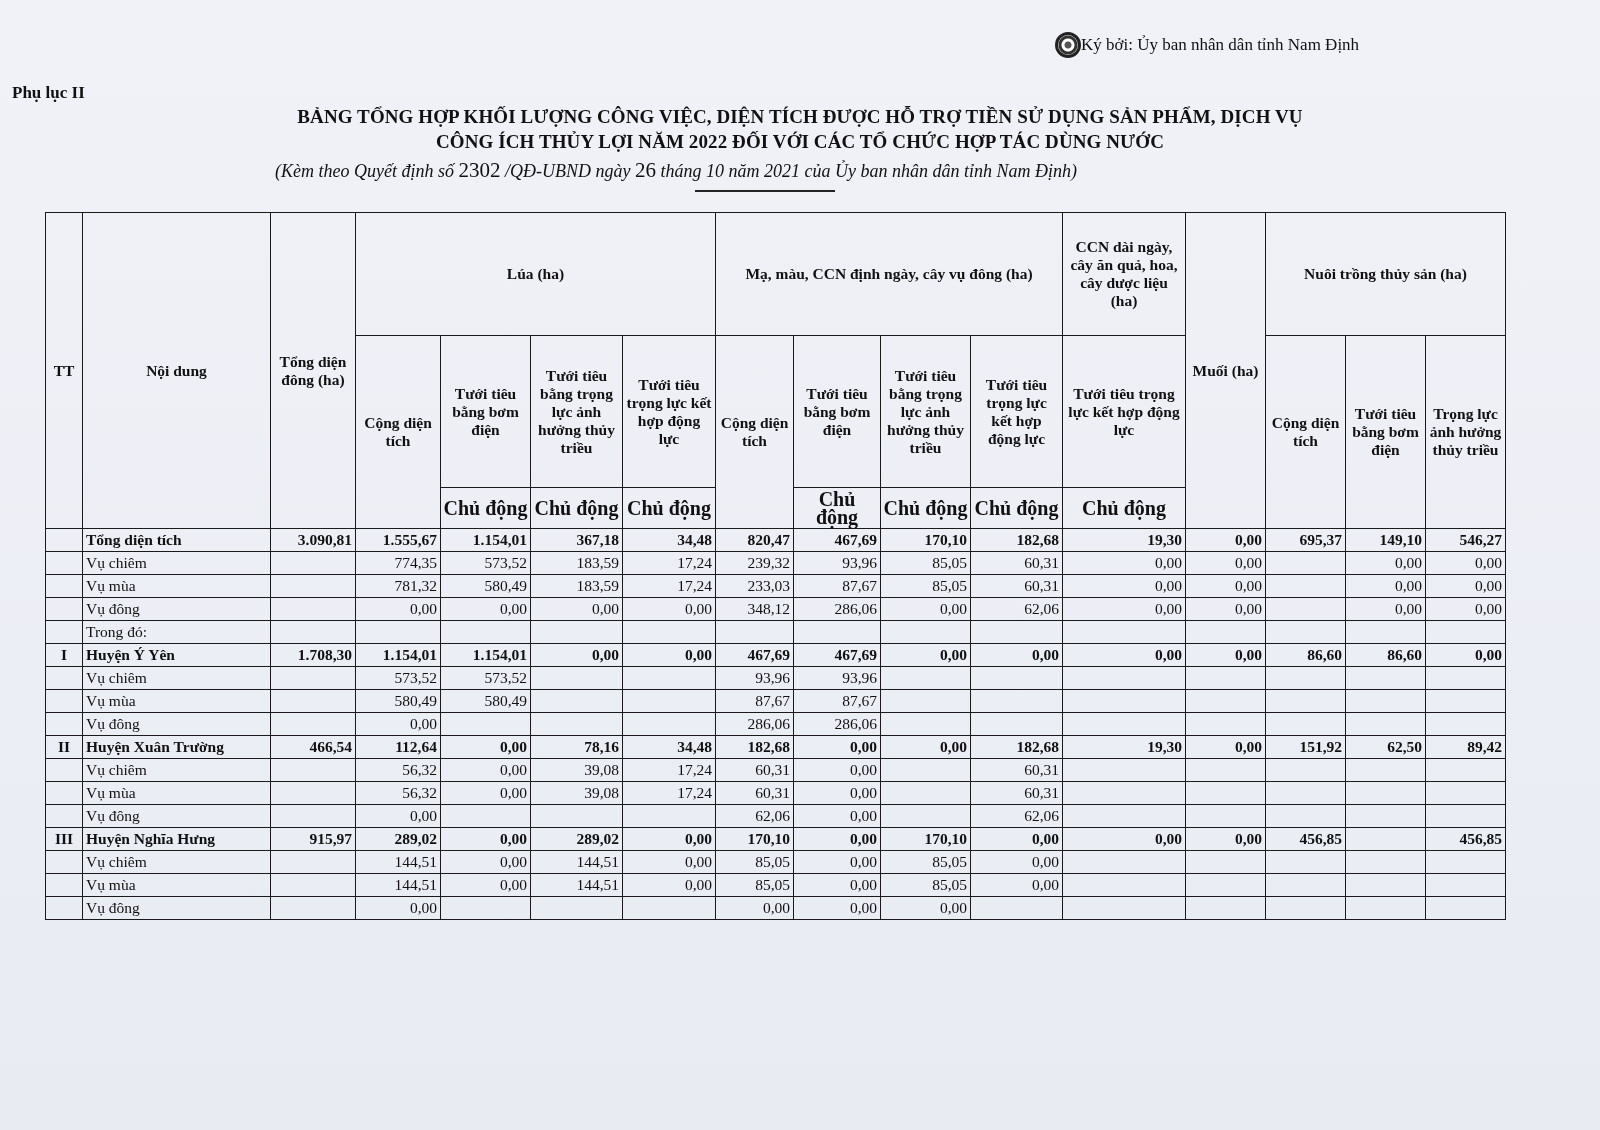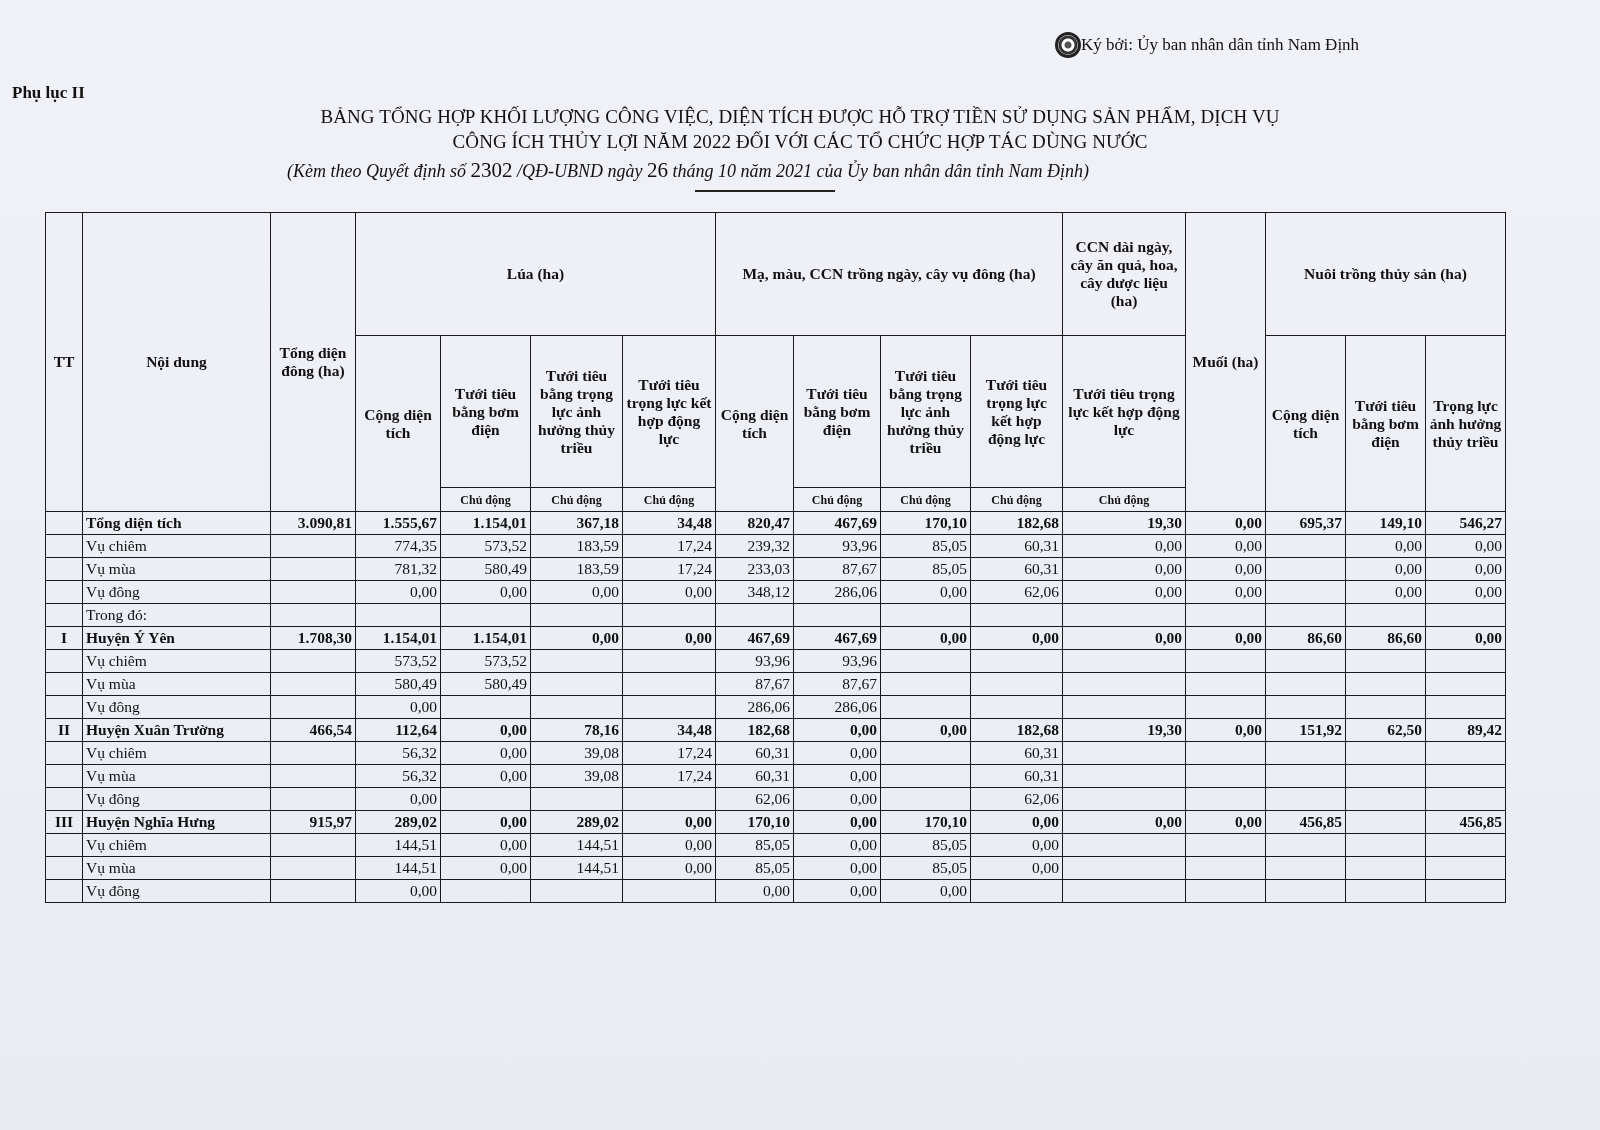--- a/index.html
+++ b/index.html
@@ -7,33 +7,33 @@
     width:1600px; height:1130px; background:#eef0f6;
     font-family: "Liberation Serif", "DejaVu Serif", serif;
     color:#111; position:relative; overflow:hidden;
   }
   .page { position:absolute; left:0; top:0; width:1600px; height:1130px;
     background: linear-gradient(180deg,#f1f2f8 0%, #eceef5 60%, #e9ebf3 100%); }
   .signed { position:absolute; left:1055px; top:32px; font-size:17px; display:flex; align-items:center; }
   .seal { width:26px; height:26px; border-radius:50%; border:3px solid #222; box-sizing:border-box;
     background: radial-gradient(circle,#555 0 3px,#fff 4px 6px,#333 7px 9px, #fff 10px); }
   .appendix { position:absolute; left:12px; width:1600px; top:83px; font-weight:bold; font-size:17px; }
-  .title { position:absolute; left:0; width:1600px; text-align:center; font-weight:normal; font-size:19px; letter-spacing:0.1px; }
+  .title { position:absolute; left:0; width:1600px; text-align:center; font-weight:bold; font-size:19px; letter-spacing:0.1px; }
   .t1 { top:106px; } .t2 { top:131px; }
-  .subtitle { position:absolute; left:12px; width:1352px; top:158px; text-align:center; font-style:italic; font-size:18px; }
+  .subtitle { position:absolute; left:0; width:1352px; top:158px; text-align:center; font-style:italic; font-size:18px; }
   .subtitle .num { font-style:normal; font-size:21px; }
   .rule { position:absolute; left:695px; top:190px; width:140px; height:2px; background:#222; }
   table { position:absolute; left:45px; top:212px; border-collapse:collapse; table-layout:fixed; }
   td, th { border:1.5px solid #1a1a1a; padding:0 3px; font-size:15.5px; line-height:18px; }
   th { font-weight:bold; text-align:center; vertical-align:middle; }
   td.num { text-align:right; }
   td.tt { text-align:center; font-weight:bold; }
   tr.bold td { font-weight:bold; }
   tr.data td { height:22px; }
-  .chu { font-size:12px; padding:2px 2px; }
+  .chu { font-size:20px; padding:2px 2px; }
 </style>
 </head>
 <body>
 
 <div class="page">
   <div class="signed">
     <span class="seal"></span>
     <span>Ký bởi: Ủy ban nhân dân tỉnh Nam Định</span>
   </div>
 
@@ -61,21 +61,21 @@
       <col style="width:80px">
         <col style="width:80px">
         <col style="width:80px">
     </colgroup>
     <thead>
       <tr style="height:123px">
         <th rowspan="3">TT</th>
         <th rowspan="3">Nội dung</th>
         <th rowspan="3">Tổng diện đông (ha)</th>
         <th colspan="4">Lúa (ha)</th>
-        <th colspan="4">Mạ, màu, CCN trồng ngày, cây vụ đông (ha)</th>
+        <th colspan="4">Mạ, màu, CCN định ngày, cây vụ đông (ha)</th>
         <th>CCN dài ngày, cây ăn quả, hoa, cây dược liệu (ha)</th>
         <th rowspan="3">Muối (ha)</th>
         <th colspan="3">Nuôi trồng thủy sản (ha)</th>
       </tr>
       <tr style="height:152px">
         <th rowspan="2">Cộng diện tích</th>
         <th>Tưới tiêu bằng bơm điện</th>
         <th>Tưới tiêu bằng trọng lực ảnh hưởng thủy triều</th>
         <th>Tưới tiêu trọng lực kết hợp động lực</th>
         <th rowspan="2">Cộng diện tích</th>

